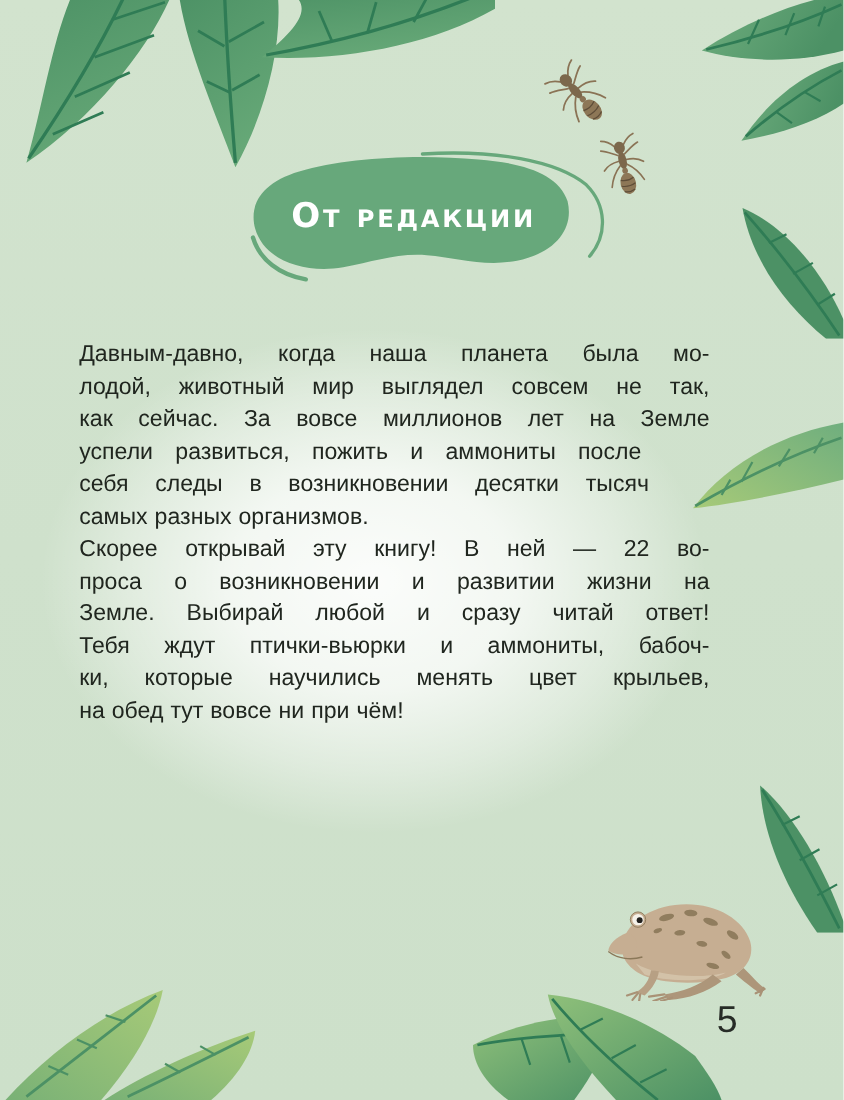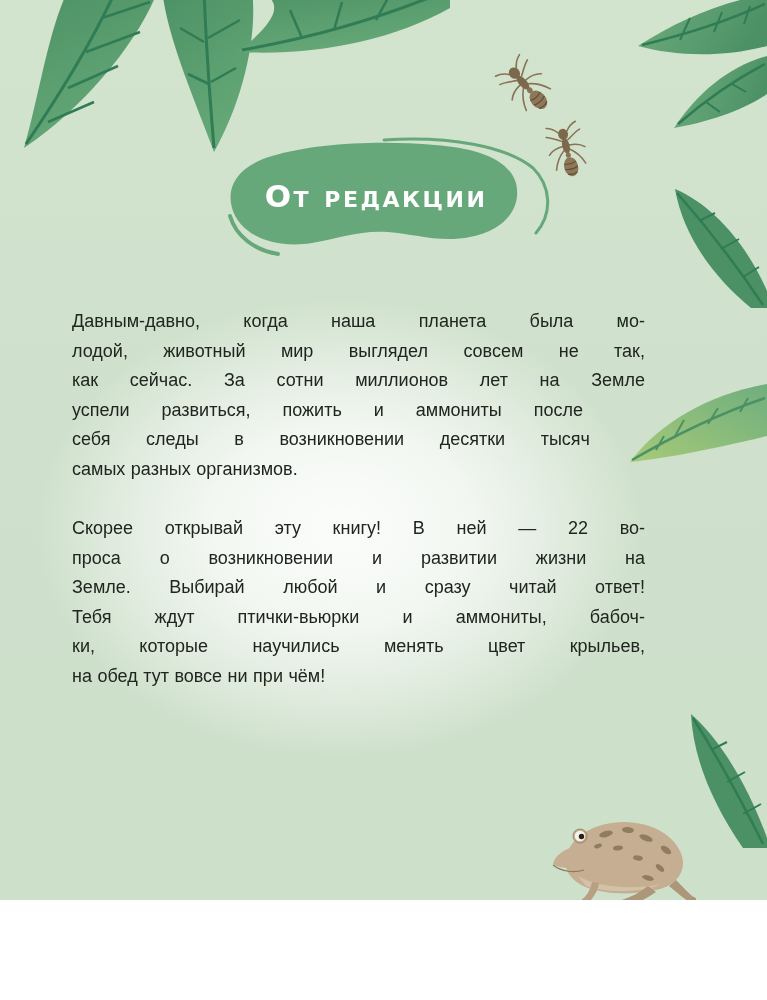--- a/index.html
+++ b/index.html
@@ -1,19 +1,19 @@
 <!DOCTYPE html>
 <html><head>
 <meta charset="utf-8">
 <style>
   * { margin:0; padding:0; box-sizing:border-box; }
   html,body { width:767px; height:1000px; }
   body { font-family:"Liberation Sans", sans-serif; }
   .page {
-    position:relative; width:767px; height:900px; overflow:hidden;
+    position:relative; width:767px; height:1000px; overflow:hidden;
     background: linear-gradient(180deg,#d2e3ce 0%, #cfe1cc 50%, #cde0ca 100%);
   }
   .abs { position:absolute; }
 
   
   .glow {
     left:6px; top:248px; width:710px; height:560px;
     background: radial-gradient(ellipse 52% 50% at 47% 50%,
       rgba(255,255,255,0.92) 0%, rgba(255,255,255,0.75) 35%,
       rgba(255,255,255,0.35) 62%, rgba(255,255,255,0) 82%);
@@ -27,22 +27,22 @@
     position:absolute; left:10px; top:30px; width:300px; height:60px;
     display:flex; align-items:center; justify-content:center;
     font-family:"DejaVu Sans", sans-serif; font-weight:bold;
     font-variant: small-caps; letter-spacing:2.5px;
     font-size:31px; color:#ffffff; text-align:center;
   }
   .badge-title::first-letter { font-size:36px; }
 
   
   .textblock { left:72px; top:307px; width:573px; color:#20261f; }
-  .para { font-size:18px; }
-  .para + .para { margin-top:30px; }
+  .para { font-size:21px; }
+  .para + .para { }
   .tline {
     height:29.5px; line-height:29.5px; white-space:nowrap;
     text-align:justify; text-align-last:justify;
     word-spacing:0.5px;
   }
   .tline.last { text-align-last:left; }
   
   .para1 .tline:nth-child(4) { padding-right:62px; }
   .para1 .tline:nth-child(5) { padding-right:55px; }
 
@@ -191,21 +191,21 @@
       <path d="M168,4 C234,0 290,10 317,32 C335,50 337,77 320,97" stroke="#67a87b" stroke-width="3" fill="none" stroke-linecap="round"></path>
       <path d="M14,80 C20,100 38,114 62,118" stroke="#67a87b" stroke-width="4" fill="none" stroke-linecap="round"></path>
     </svg>
     <div class="badge-title">От редакции</div>
   </div>
 
   <div class="abs textblock">
     <div class="para para1">
         <div class="tline">Давным-давно, когда наша планета была мо-</div>
         <div class="tline">лодой, животный мир выглядел совсем не так,</div>
-        <div class="tline">как сейчас. За сотни миллионов лет на Земле</div>
+        <div class="tline">как сейчас. За вовсе миллионов лет на Земле</div>
         <div class="tline">успели развиться, пожить и аммониты после</div>
         <div class="tline">себя следы в возникновении десятки тысяч</div>
         <div class="tline last">самых разных организмов.</div>
       </div>
     <div class="para para2">
         <div class="tline">Скорее открывай эту книгу! В ней — 22 во-</div>
         <div class="tline">проса о возникновении и развитии жизни на</div>
         <div class="tline">Земле. Выбирай любой и сразу читай ответ!</div>
         <div class="tline">Тебя ждут птички-вьюрки и аммониты, бабоч-</div>
         <div class="tline">ки, которые научились менять цвет крыльев,</div>

